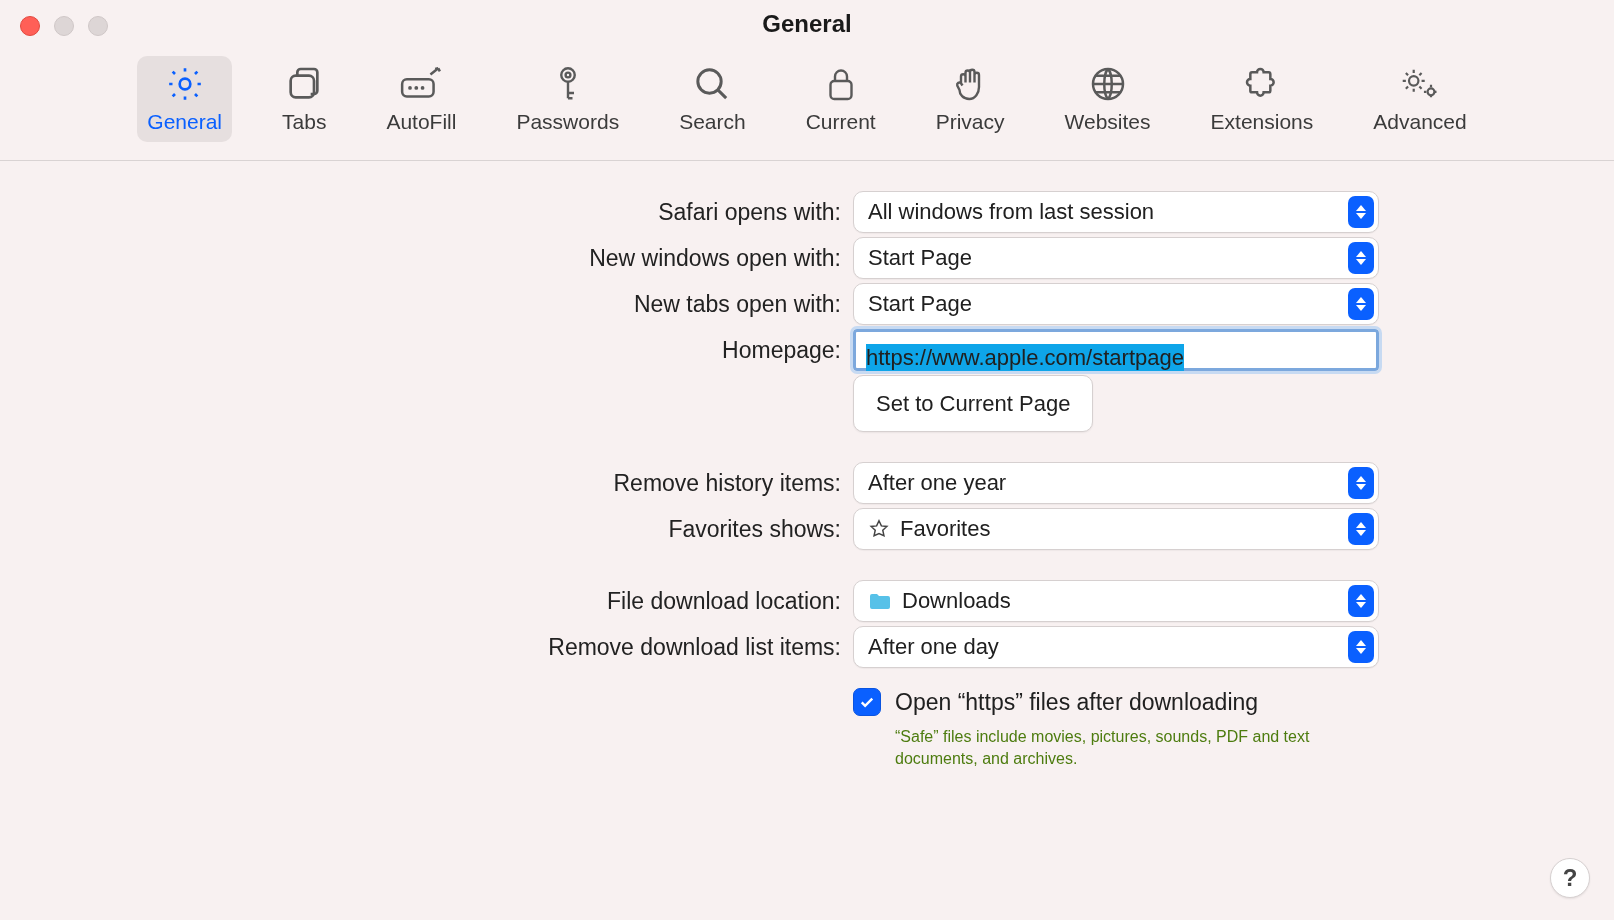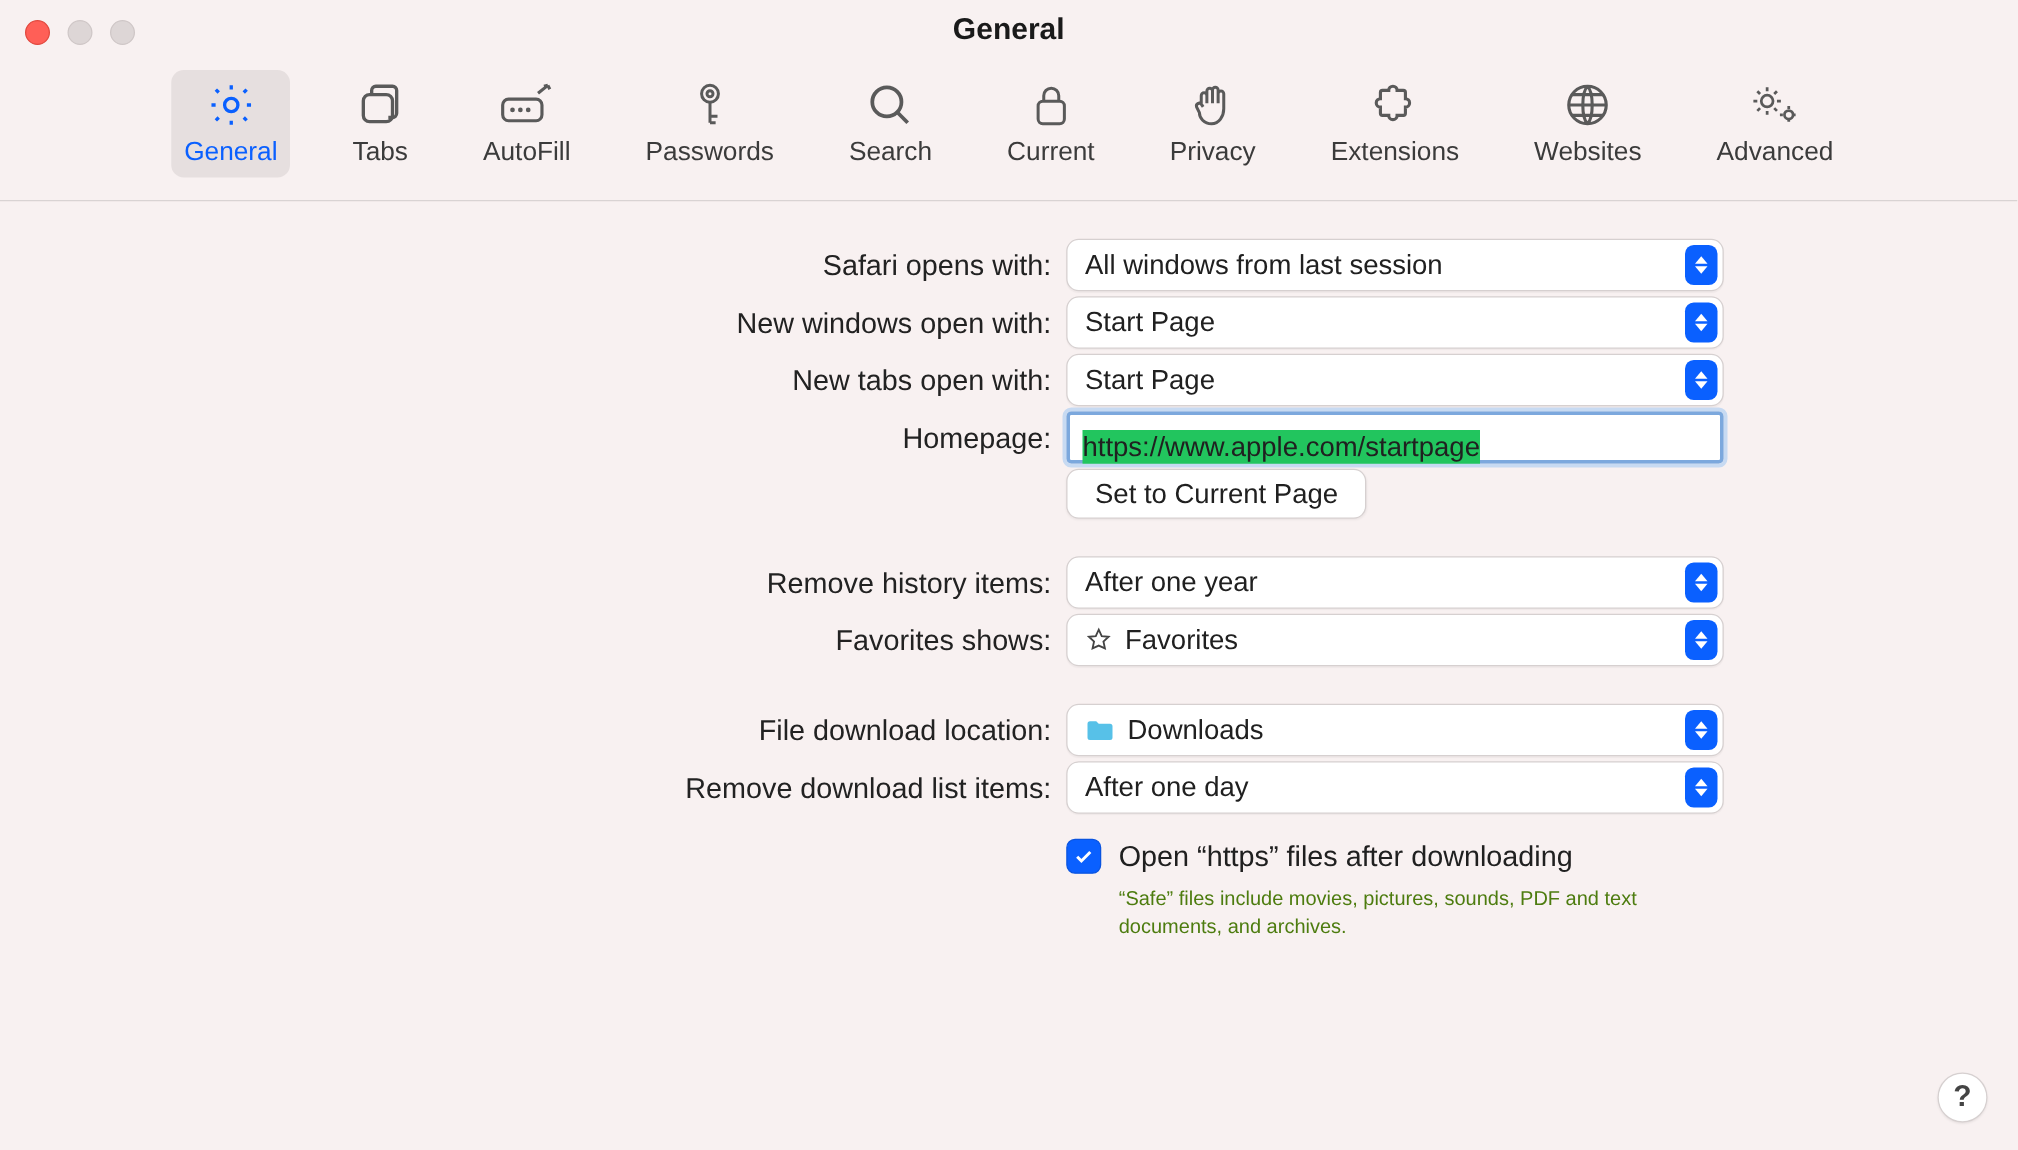--- a/index.html
+++ b/index.html
@@ -140,34 +140,34 @@
     border: 3px solid #7ca8dd;
     outline: 3px solid #c7daf2;
     border-radius: 4px;
     background: #fff;
     font-size: 22px;
     padding: 0 10px;
     display: flex;
     align-items: center;
   }
   .textfield .sel {
-    background: #22c55e;
+    background: #0ea5e9;
     padding: 1px 0;
     margin-top: 16px;
   }
 
   
   .push-button {
     display: inline-flex;
     align-items: center;
     justify-content: center;
     background: #fff;
     border: 1px solid #d6d0d0;
     border-radius: 10px;
-    height: 40px;
+    height: 57px;
     padding: 0 22px;
     font-size: 22px;
     box-shadow: 0 1px 2px rgba(0,0,0,0.06);
     cursor: pointer;
   }
 
   
   .checkbox-row {
     display: grid;
     grid-template-columns: 620px 540px;
@@ -289,33 +289,33 @@
     <span class="icon">
       <svg width="36" height="40" viewBox="0 0 24 26" fill="none" stroke-width="1.6">
           <path d="M6 13V8a1.5 1.5 0 1 1 3 0v4M9 12V5.5a1.5 1.5 0 1 1 3 0V12M12 12V5a1.5 1.5 0 1 1 3 0v7M15 12V7a1.5 1.5 0 1 1 3 0v8c0 4-2.5 8-6.5 8S5 20 5 17l-1.5-3a1.5 1.5 0 0 1 2.5-1.5L7 14"></path>
         </svg>
     </span>
     <span>Privacy</span>
   </div>
   <div class="toolbar-item">
     <span class="icon">
       <svg width="40" height="40" viewBox="0 0 24 24" fill="none" stroke-width="1.5">
-          <path d="M5 9V6a1 1 0 0 1 1-1h3a2 2 0 1 1 4 0h3a1 1 0 0 1 1 1v3a2 2 0 1 1 0 4v3a1 1 0 0 1-1 1h-3a2 2 0 1 1-4 0H6a1 1 0 0 1-1-1v-3a2 2 0 1 1 0-4z"></path>
-        </svg>
-    </span>
-    <span>Extensions</span>
-  </div>
-  <div class="toolbar-item">
-    <span class="icon">
-      <svg width="40" height="40" viewBox="0 0 24 24" fill="none" stroke-width="1.5">
           <circle cx="12" cy="12" r="9"></circle>
           <path d="M3 12h18M12 3c3 3 3 15 0 18M12 3c-3 3-3 15 0 18M4.5 7h15M4.5 17h15"></path>
         </svg>
     </span>
     <span>Websites</span>
+  </div>
+  <div class="toolbar-item">
+    <span class="icon">
+      <svg width="40" height="40" viewBox="0 0 24 24" fill="none" stroke-width="1.5">
+          <path d="M5 9V6a1 1 0 0 1 1-1h3a2 2 0 1 1 4 0h3a1 1 0 0 1 1 1v3a2 2 0 1 1 0 4v3a1 1 0 0 1-1 1h-3a2 2 0 1 1-4 0H6a1 1 0 0 1-1-1v-3a2 2 0 1 1 0-4z"></path>
+        </svg>
+    </span>
+    <span>Extensions</span>
   </div>
   <div class="toolbar-item">
     <span class="icon">
       <svg width="44" height="40" viewBox="0 0 28 24" fill="none" stroke-width="1.4">
           <circle cx="10" cy="10" r="3"></circle>
           <path d="M10 3v2M10 15v2M3 10h2M15 10h2M5 5l1.4 1.4M13.6 13.6L15 15M5 15l1.4-1.4M13.6 6.4L15 5"></path>
           <circle cx="21" cy="17" r="2.2"></circle>
           <path d="M21 12.5v1.5M21 19v1.5M16.5 17h1.5M23 17h1.5"></path>
         </svg>
     </span>

